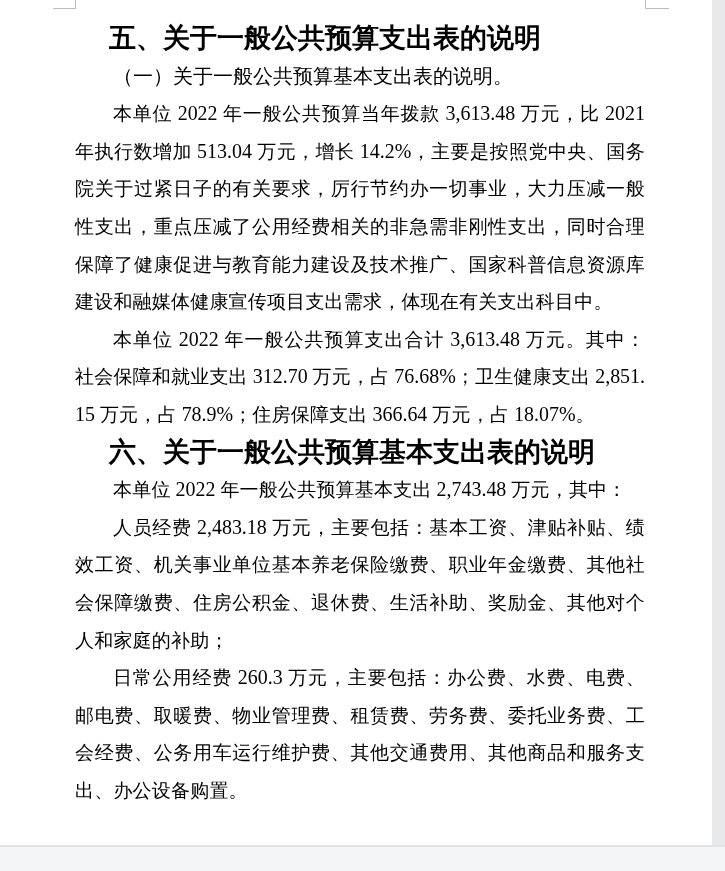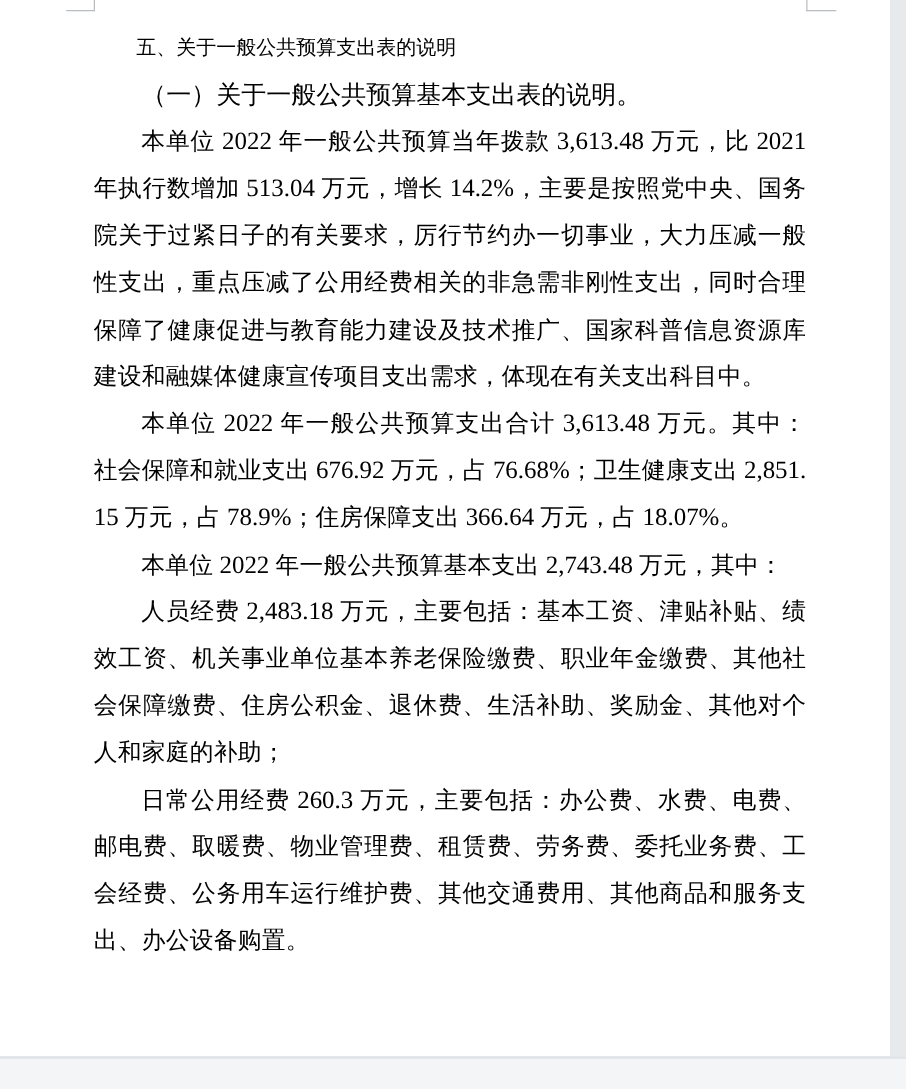--- a/index.html
+++ b/index.html
@@ -67,22 +67,22 @@
   .blk {
     margin: 0;
     padding: 0;
     line-height: 37.6px;
     text-align: justify;
     text-indent: 38px;
     word-break: break-all;
   }
   .heading {
     font-family: "Liberation Sans", "DejaVu Sans", sans-serif;
-    font-weight: 400;
-    font-size: 16px;
+    font-weight: 700;
+    font-size: 27px;
     text-indent: 34px;
     text-align: left;
   }
   .subheading {
     font-size: 20px;
     font-weight: 400;
   }
   .paragraph {
     font-size: 19px;
     letter-spacing: 0.2px;
@@ -101,21 +101,22 @@
 <div class="viewport">
 
   <div class="page">
     <div class="crop-mark crop-tl"></div>
     <div class="crop-mark crop-tr"></div>
 
     <div class="content">
       <h2 class="blk heading">五、关于一般公共预算支出表的说明</h2>
       <p class="blk subheading">（一）关于一般公共预算基本支出表的说明。</p>
       <p class="blk paragraph">本单位 <span class="num">2022</span> 年一般公共预算当年拨款 <span class="num">3,613.48</span> 万元，比 <span class="num">2021</span> 年执行数增加 <span class="num">513.04</span> 万元，增长 <span class="num">14.2%</span>，主要是按照党中央、国务院关于过紧日子的有关要求，厉行节约办一切事业，大力压减一般性支出，重点压减了公用经费相关的非急需非刚性支出，同时合理保障了健康促进与教育能力建设及技术推广、国家科普信息资源库建设和融媒体健康宣传项目支出需求，体现在有关支出科目中。</p>
-      <p class="blk paragraph">本单位 <span class="num">2022</span> 年一般公共预算支出合计 <span class="num">3,613.48</span> 万元。其中：社会保障和就业支出 <span class="num">676.92</span> 万元，占 <span class="num">76.68%</span>；卫生健康支出 <span class="num">2,851.15</span> 万元，占 <span class="num">78.9%</span>；住房保障支出 <span class="num">366.64</span> 万元，占 <span class="num">18.07%</span>。</p>
+      <p class="blk paragraph">本单位 <span class="num">2022</span> 年一般公共预算支出合计 <span class="num">3,613.48</span> 万元。其中：社会保障和就业支出 <span class="num">312.70</span> 万元，占 <span class="num">76.68%</span>；卫生健康支出 <span class="num">2,851.15</span> 万元，占 <span class="num">78.9%</span>；住房保障支出 <span class="num">366.64</span> 万元，占 <span class="num">18.07%</span>。</p>
+      <h2 class="blk heading">六、关于一般公共预算基本支出表的说明</h2>
       <p class="blk paragraph">本单位 <span class="num">2022</span> 年一般公共预算基本支出 <span class="num">2,743.48</span> 万元，其中：</p>
       <p class="blk paragraph">人员经费 <span class="num">2,483.18</span> 万元，主要包括：基本工资、津贴补贴、绩效工资、机关事业单位基本养老保险缴费、职业年金缴费、其他社会保障缴费、住房公积金、退休费、生活补助、奖励金、其他对个人和家庭的补助；</p>
       <p class="blk paragraph">日常公用经费 <span class="num">260.3</span> 万元，主要包括：办公费、水费、电费、邮电费、取暖费、物业管理费、租赁费、劳务费、委托业务费、工会经费、公务用车运行维护费、其他交通费用、其他商品和服务支出、办公设备购置。</p>
     </div>
   </div>
 
   <div class="right-gutter"></div>
   <div class="bottom-gutter"></div>
 
 </div>

